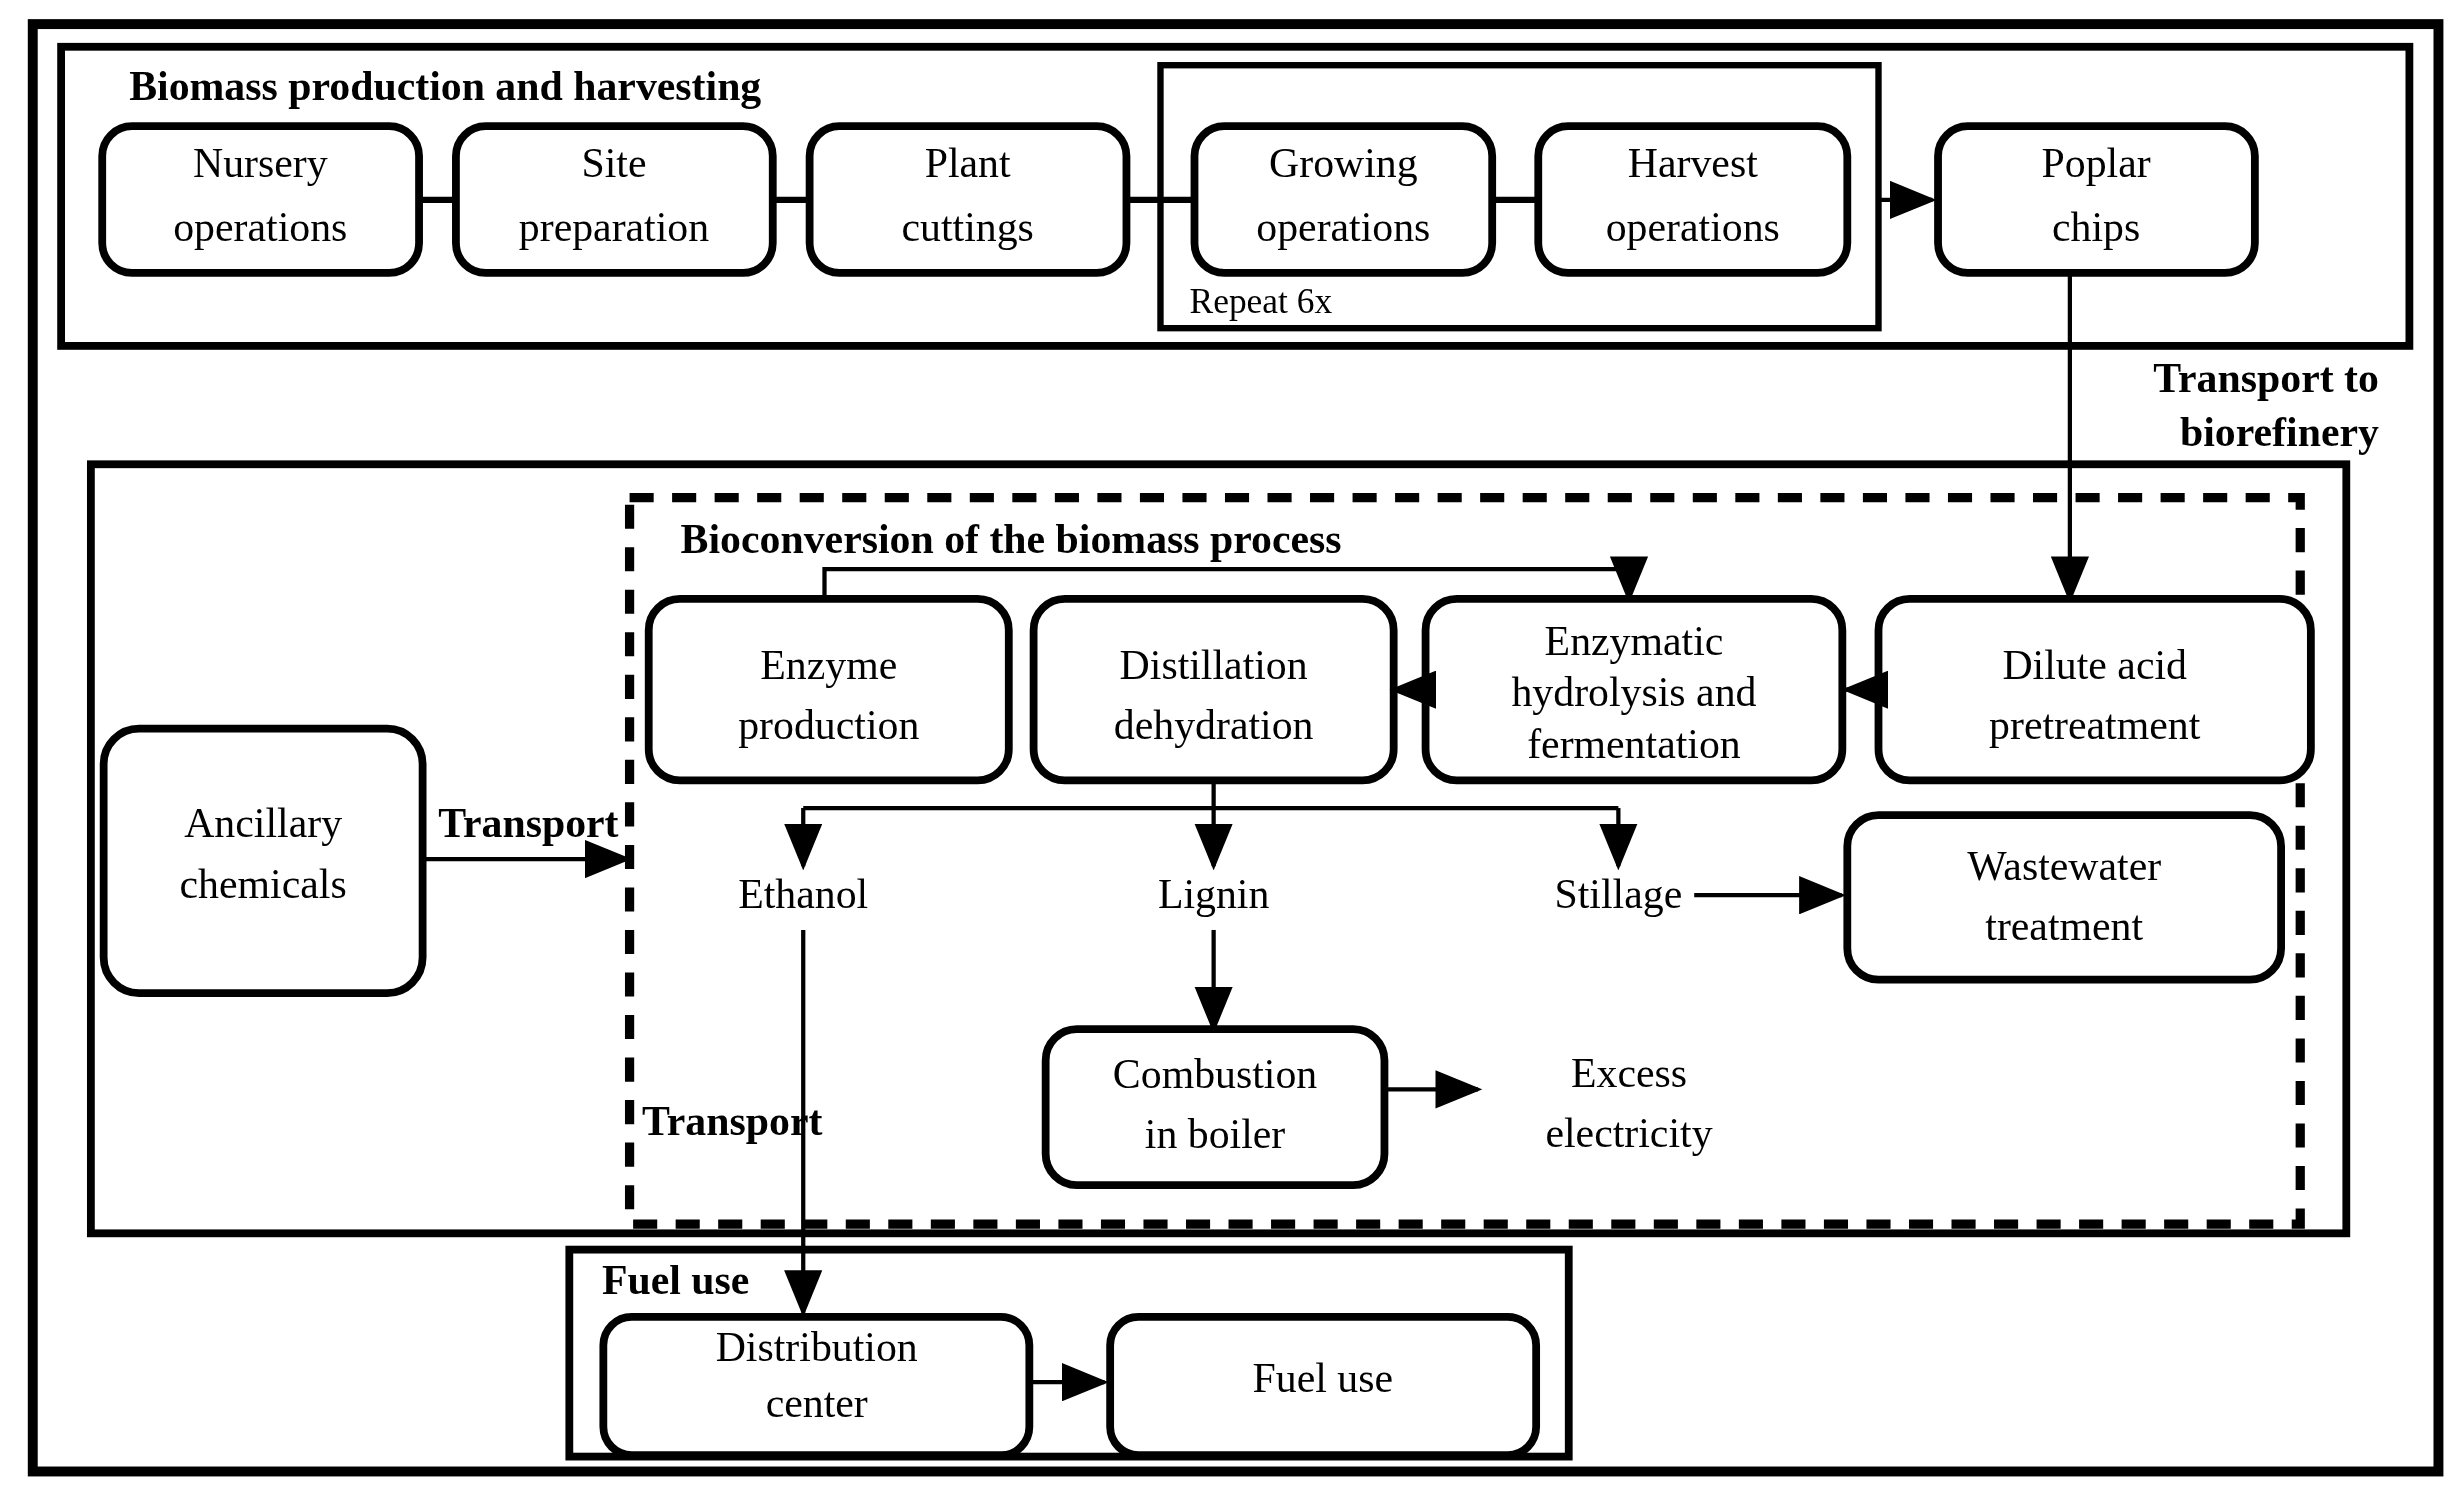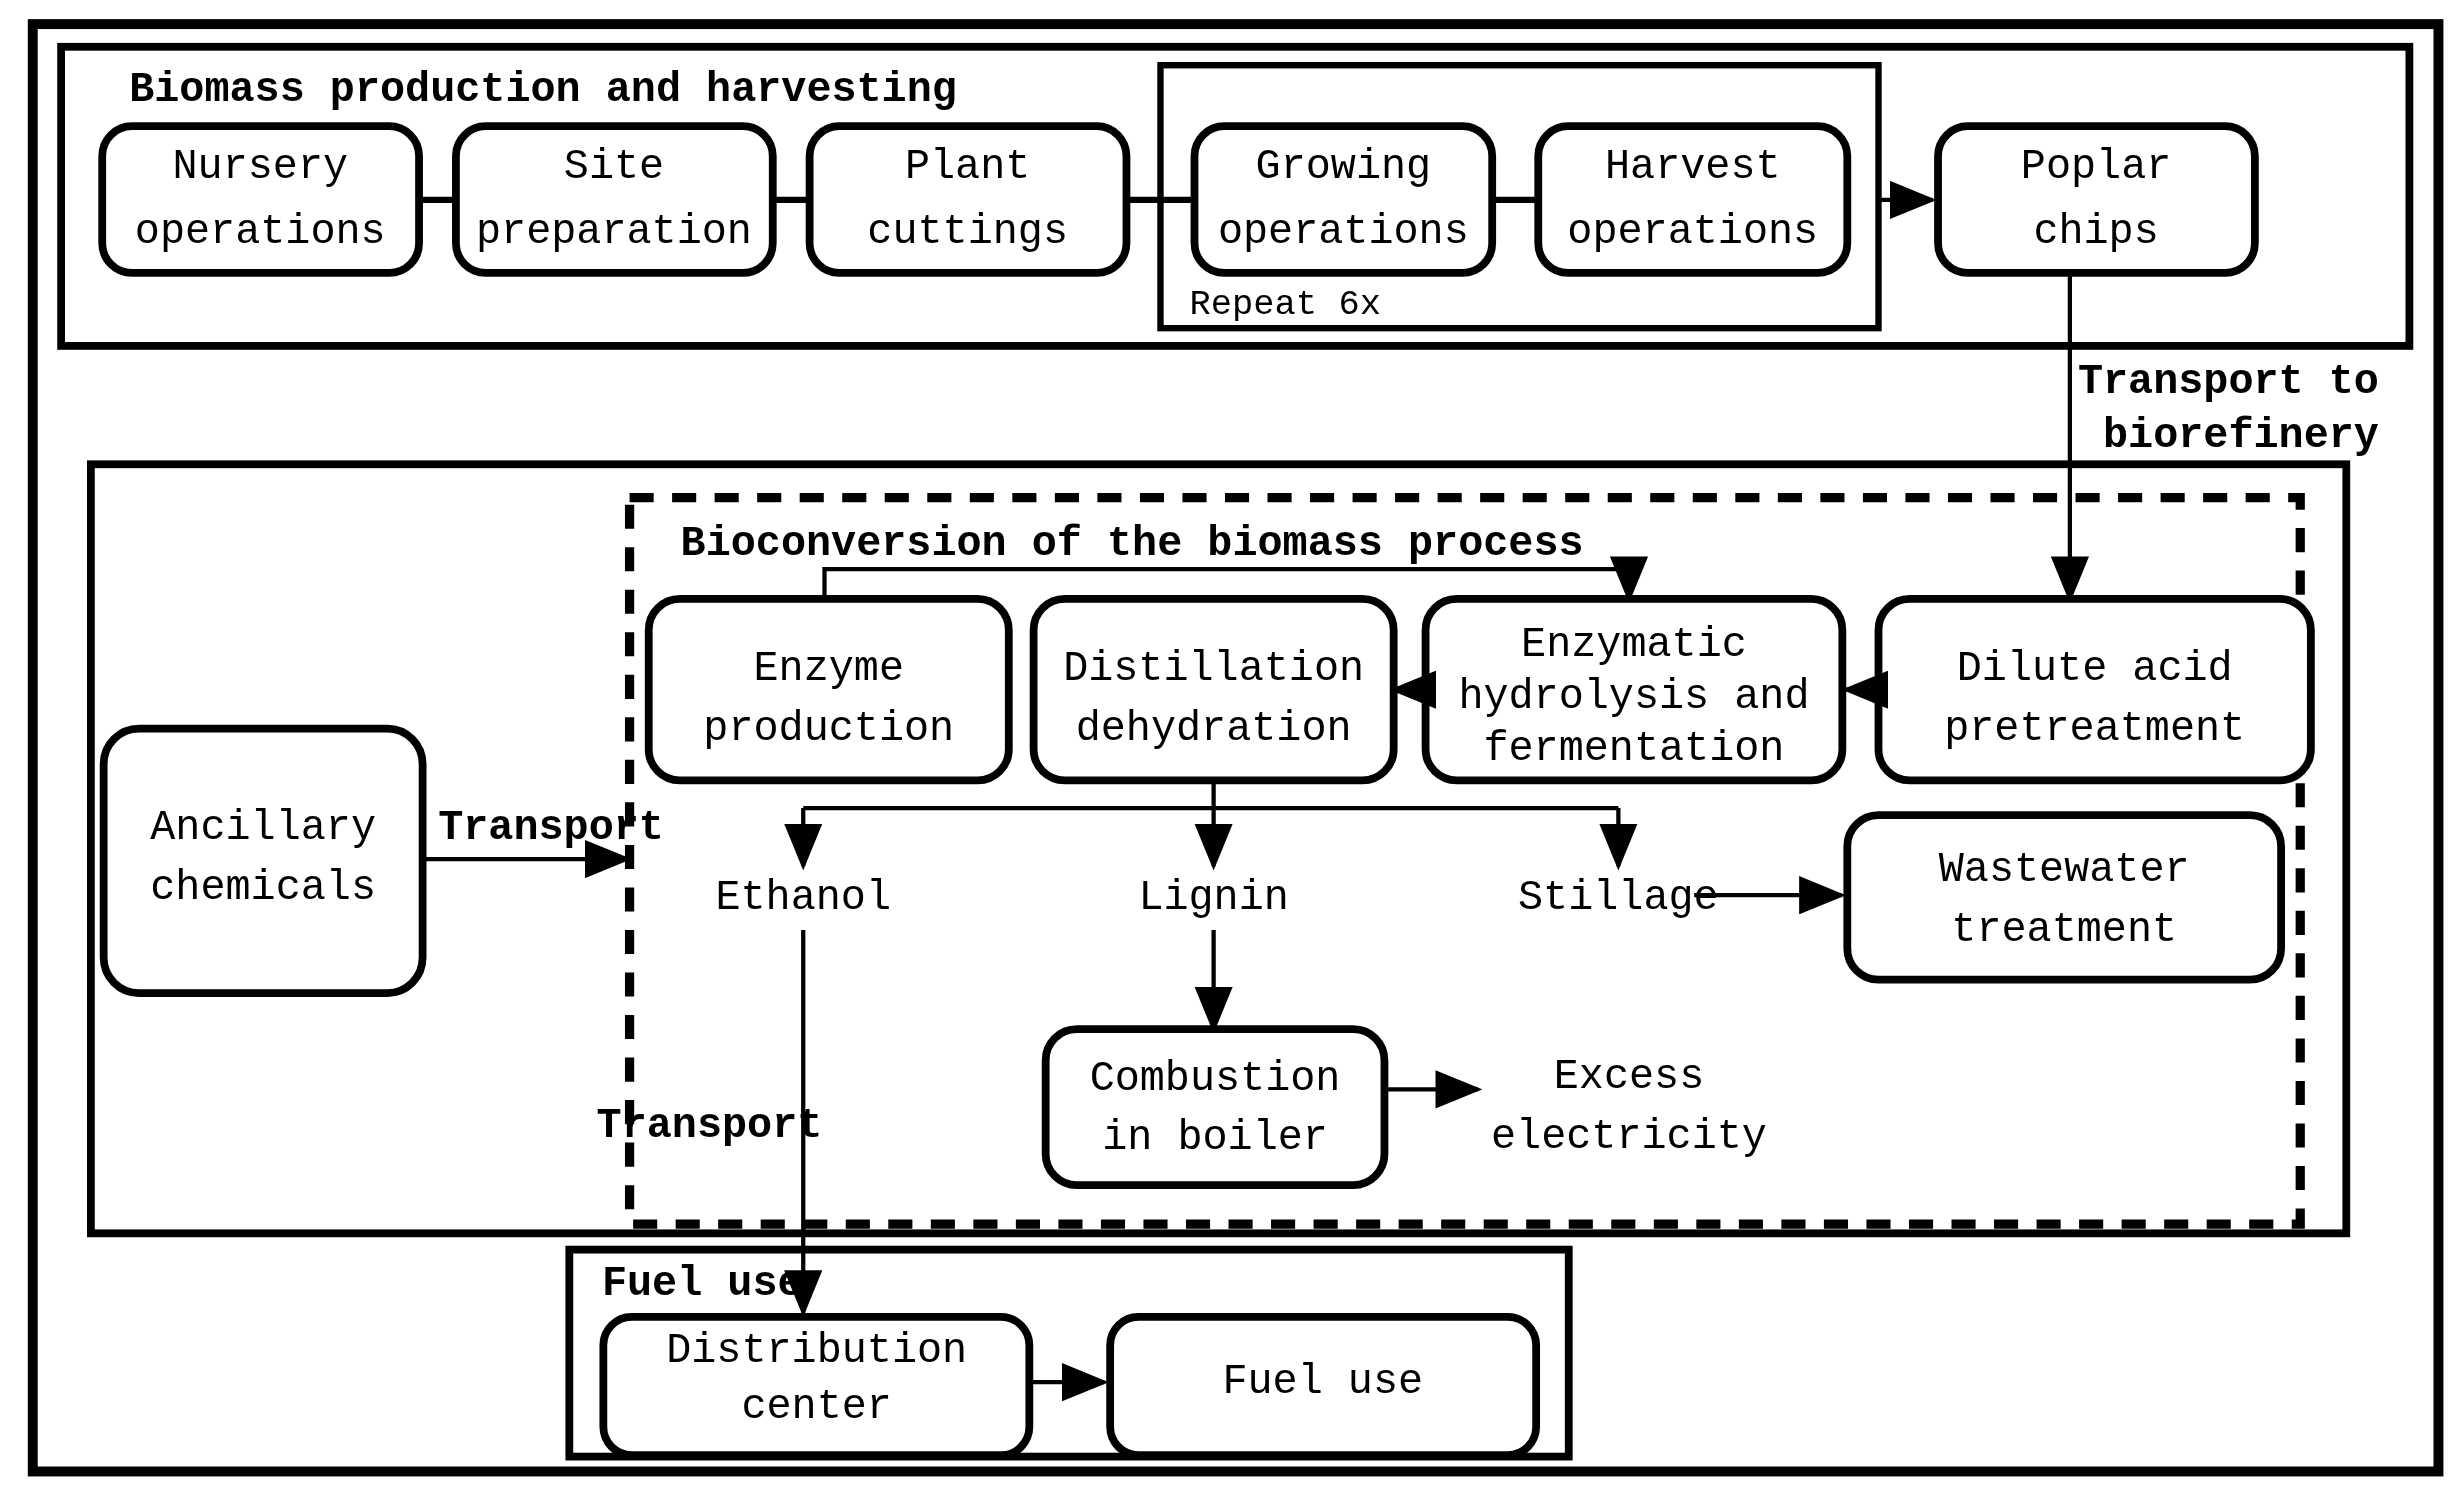--- a/index.html
+++ b/index.html
@@ -1,20 +1,20 @@
 <!DOCTYPE html>
 <html style="font-size:11.3px"><head>
 <meta charset="utf-8">
 <style>
   html,body{margin:0;padding:0;background:#ffffff;}
   #stage{
     position:relative;
     width:2462px;height:1497px;
     background:#ffffff;
-    font-family:Liberation Mono, monospace;
+    font-family:Liberation Serif, serif;
     overflow:hidden;
   }
   svg{position:absolute;left:0;top:0;width:2462px;height:1497px;}
   .frame{fill:none;stroke:#000;stroke-width:14;}
   .section{fill:none;stroke:#000;stroke-width:11;}
   .repeatbox{fill:none;stroke:#000;stroke-width:9;}
   .dashbox{fill:none;stroke:#000;stroke-width:13;stroke-dasharray:34 26;}
   .node{fill:#fff;stroke:#000;stroke-width:11;}
   .conn{fill:none;stroke:#000;stroke-width:9;}
   .flow{fill:none;stroke:#000;stroke-width:6;}

